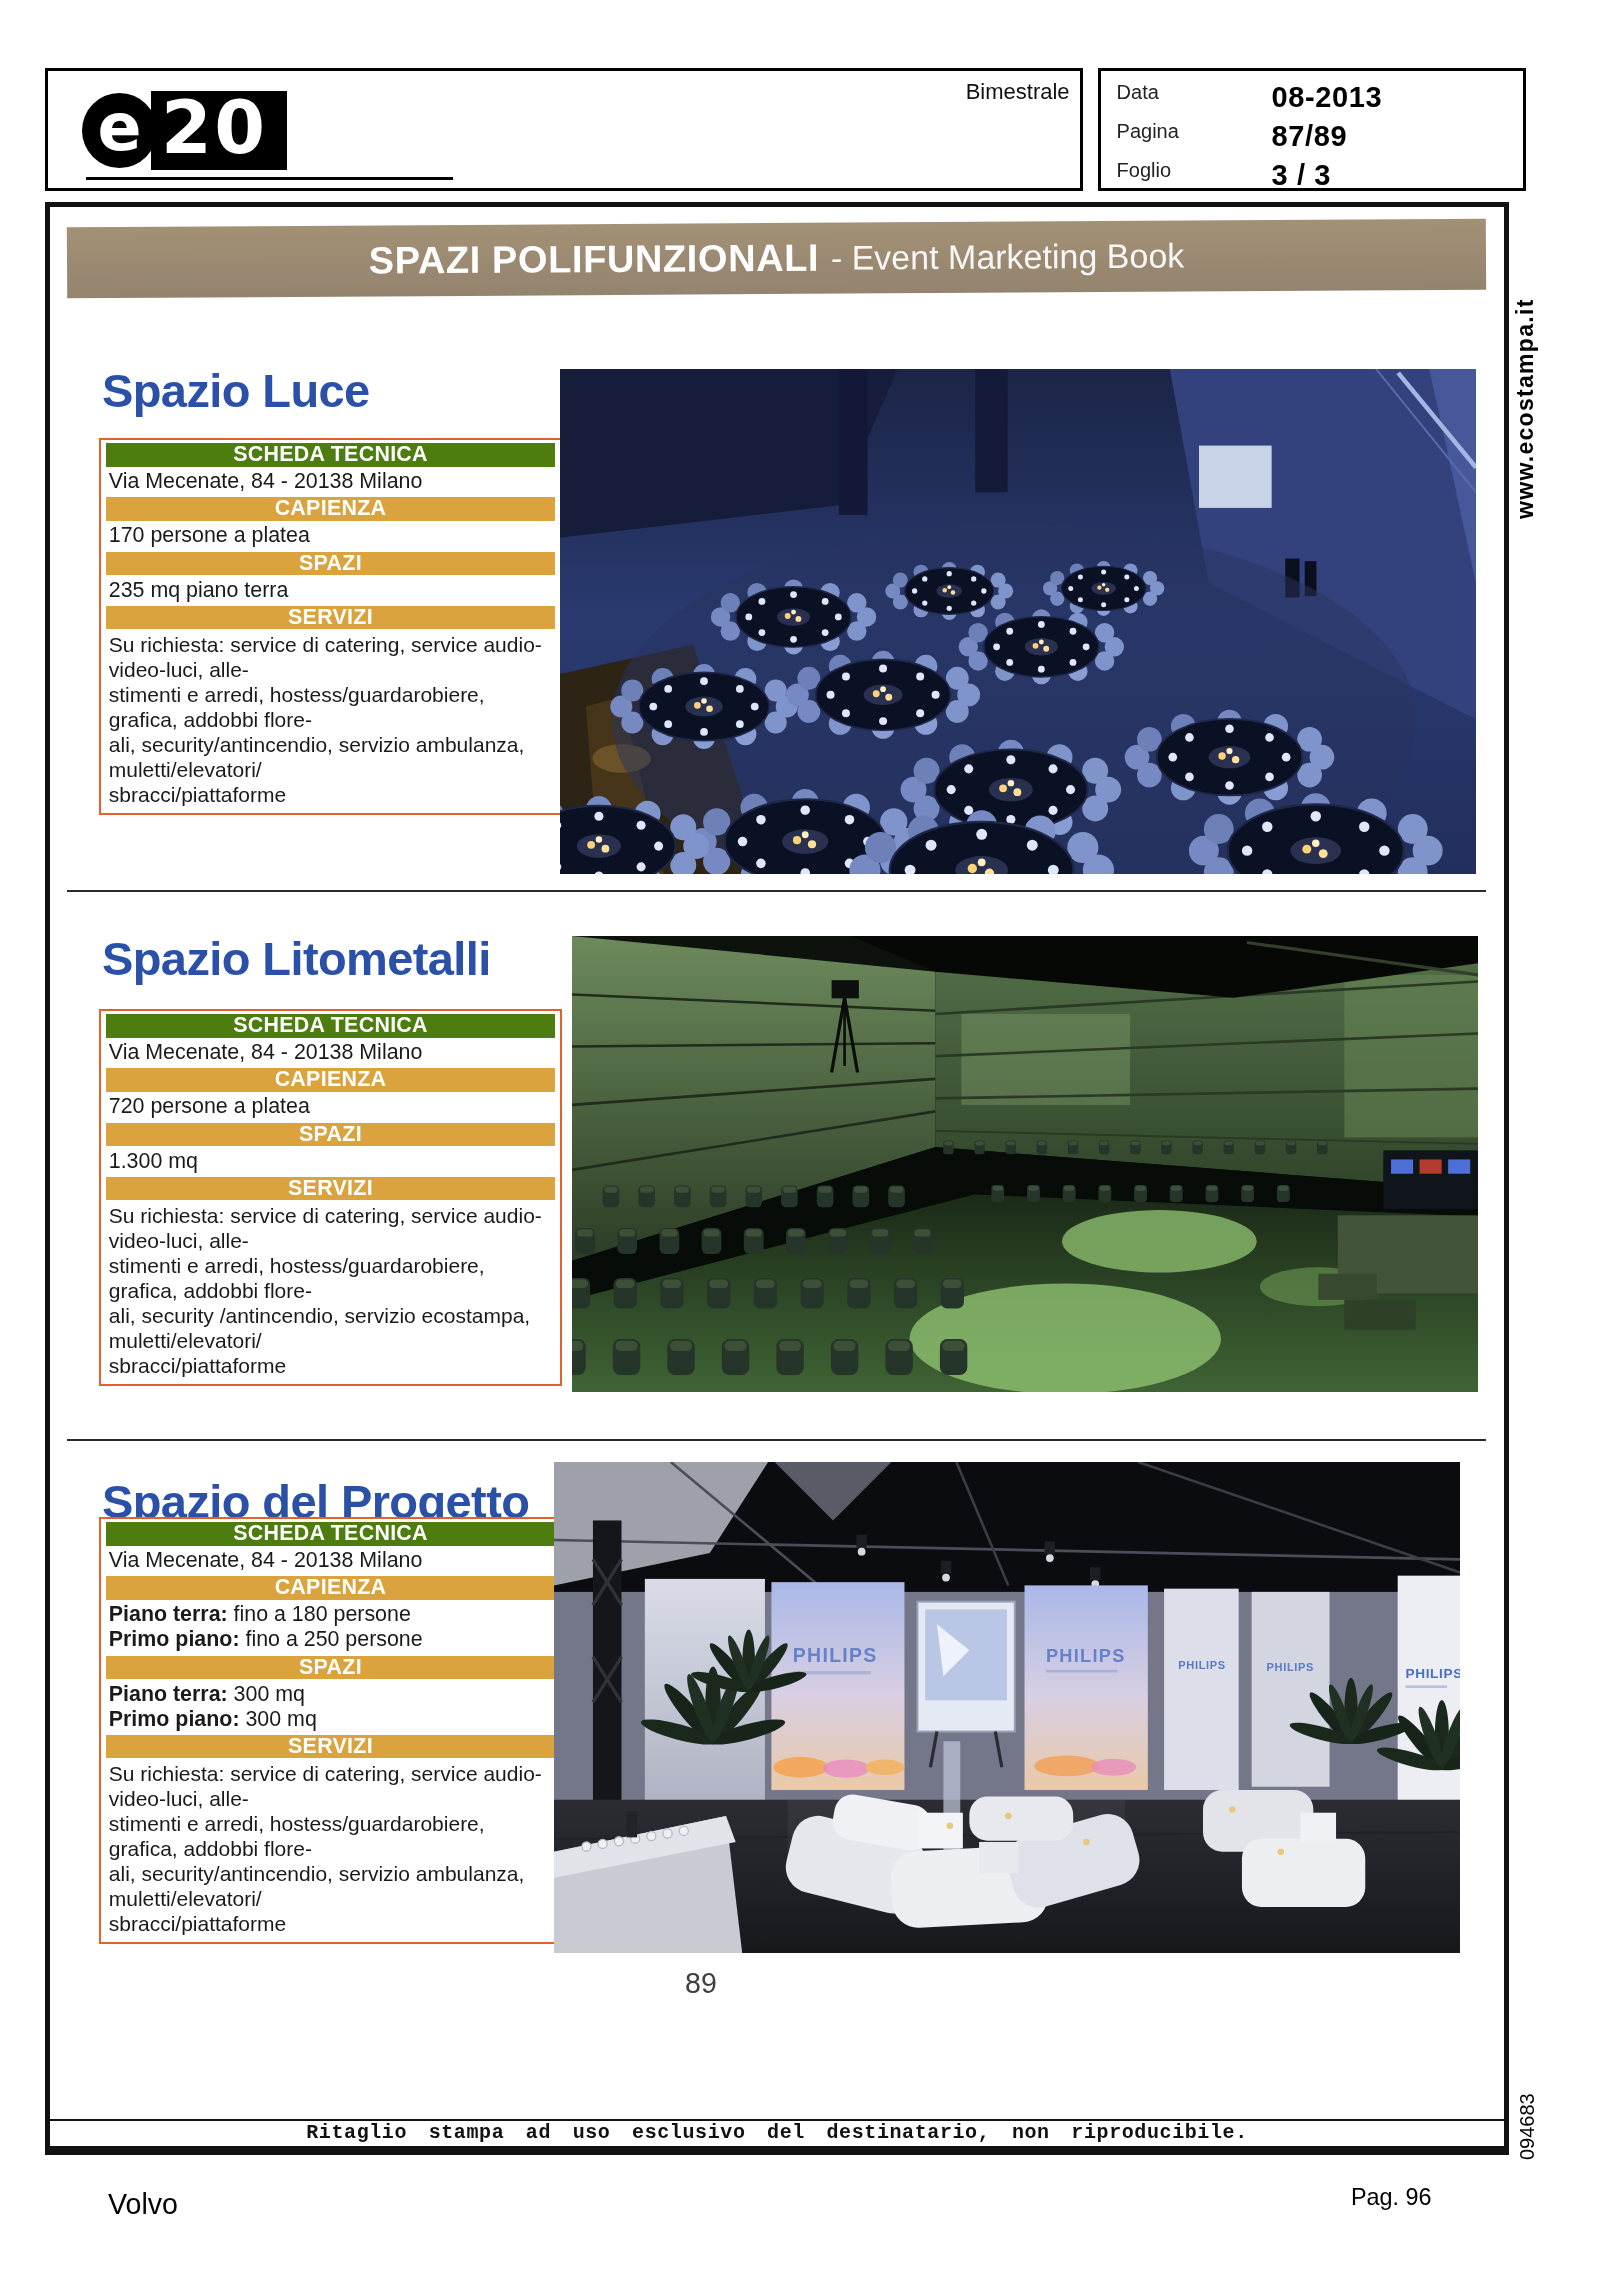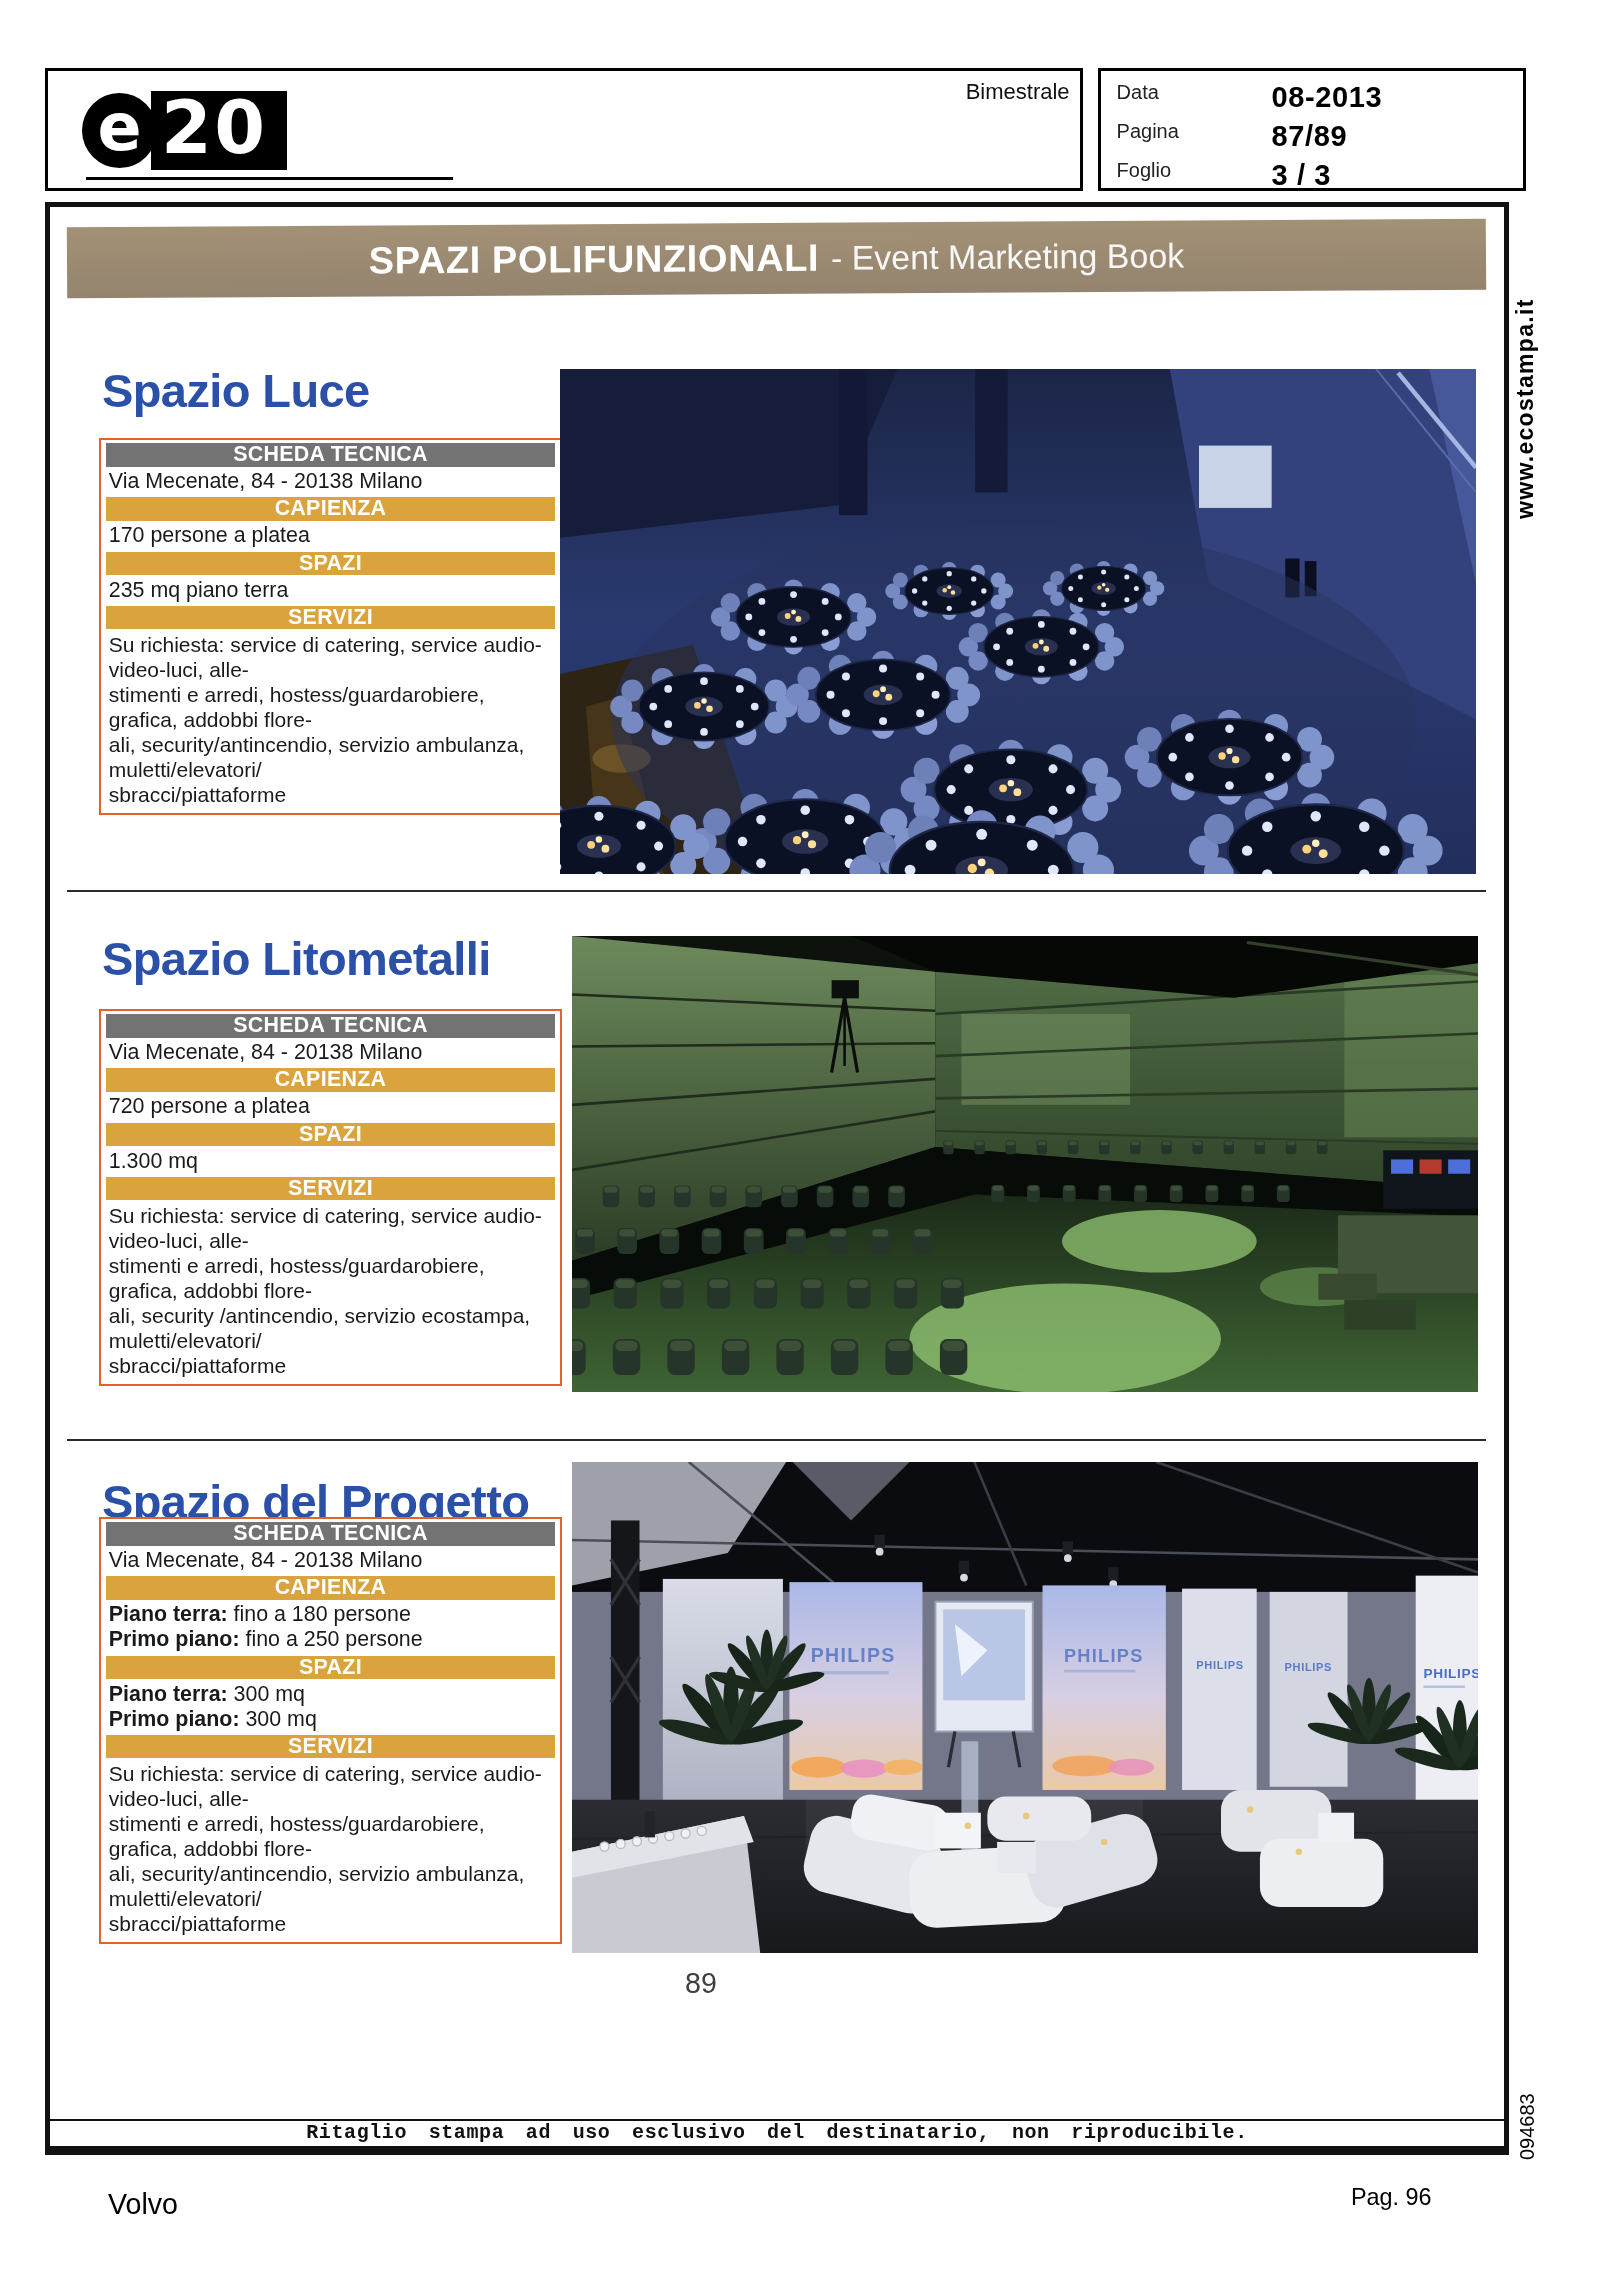--- a/index.html
+++ b/index.html
@@ -22,21 +22,21 @@
   .frame{position:absolute;left:45px;top:202px;width:1464px;height:1953px;box-sizing:border-box;
          border:5.2px solid #111;border-bottom-width:9px;background:#fff;}
   .banner{position:absolute;left:17px;top:15.6px;width:1419px;height:71px;background:linear-gradient(#a39176,#94836e);
           display:flex;align-items:center;justify-content:center;transform:rotate(-0.35deg);}
   .banner-bold{font-size:38px;font-weight:bold;color:#fff;letter-spacing:0.6px;margin-right:11.7px;white-space:nowrap;}
   .banner-rest{font-size:34px;color:rgba(255,255,255,.93);white-space:nowrap;}
   .sect-title{position:absolute;left:52px;margin:0;font-size:47px;font-weight:bold;color:#2b50a8;letter-spacing:-0.6px;white-space:nowrap;}
   .scheda{position:absolute;left:49px;width:463px;box-sizing:border-box;border:2.6px solid #e2622c;background:#fff;padding:3.2px 5.2px 6.5px;}
   .bar{background:#daa33e;color:#fff;font-weight:bold;text-align:center;font-size:21.4px;line-height:23.4px;height:23.4px;
        letter-spacing:0.3px;margin:3.2px 0 2.6px;}
-  .bar-dark{background:#737373;margin-top:0;}
+  .bar-dark{background:#4d7c0f;margin-top:0;}
   .row{font-size:21.4px;line-height:25px;color:#1a1a1a;padding-left:2.6px;}
   .row b{font-weight:bold;}
   .srv{font-size:21px;line-height:25px;color:#1a1a1a;padding-left:2.6px;}
   .divider{position:absolute;left:17px;width:1419px;height:1.9px;background:#2a2a2a;}
   .photo{position:absolute;overflow:hidden;background:#0a0a14;}
   .photo svg{display:block;width:100%;height:100%;}
   .page-num{position:absolute;left:0;top:1760px;width:1302px;text-align:center;font-size:28.6px;color:#3f3f3f;}
   .footer-strip{position:absolute;left:0;right:0;bottom:0;height:25px;border-top:2.6px solid #111;
                 font-family:"Liberation Mono",monospace;font-weight:700;font-size:20px;line-height:23.4px;
                 text-align:center;word-spacing:9px;letter-spacing:0.6px;color:#111;background:#fff;margin-top:36px;}
@@ -308,21 +308,21 @@
       <div class="bar">SPAZI</div>
       <div class="row"><b>Piano terra:</b><span> 300 mq</span></div>
       <div class="row"><b>Primo piano:</b><span> 300 mq</span></div>
       <div class="bar">SERVIZI</div>
       <div class="srv">Su richiesta: service di catering, service audio-video-luci, alle-</div>
       <div class="srv">stimenti e arredi, hostess/guardarobiere, grafica, addobbi flore-</div>
       <div class="srv">ali, security/antincendio, servizio ambulanza, muletti/elevatori/</div>
       <div class="srv">sbracci/piattaforme</div>
     </div>
 
-    <div class="photo" style="left:522px;top:1255px;width:906px;height:491px;">
+    <div class="photo" style="left:504px;top:1255px;width:906px;height:491px;">
       <svg viewBox="0 0 1396 756" preserveAspectRatio="none" aria-hidden="true">
         <defs>
           <linearGradient id="pnl" x1="0" y1="0" x2="0" y2="1">
               <stop offset="0" stop-color="#d9dce8"></stop>
               <stop offset="1" stop-color="#aeb2c2"></stop>
             </linearGradient>
           <linearGradient id="scr1" x1="0" y1="0" x2="0" y2="1">
               <stop offset="0" stop-color="#aab8e8"></stop>
               <stop offset="0.55" stop-color="#d8cfe2"></stop>
               <stop offset="1" stop-color="#e9c9a8"></stop>

